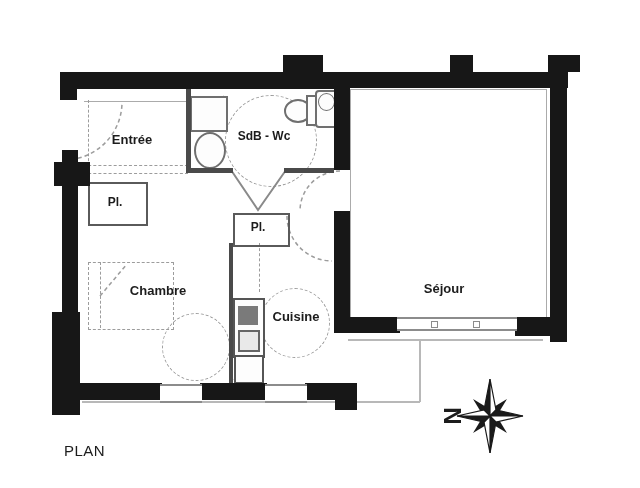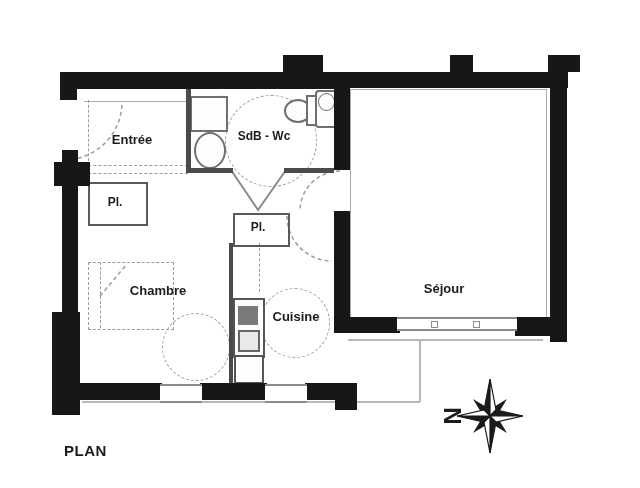--- a/index.html
+++ b/index.html
@@ -19,21 +19,21 @@
   .dash-circle{position:absolute;border:1.5px dashed var(--dashed);border-radius:50%;z-index:8;}
   .dash-rect{position:absolute;border:1.5px dashed var(--dashed);z-index:8;}
   .dash-vline{position:absolute;border-left:1.5px dashed var(--dashed);z-index:8;width:0;}
   .dash-hline{position:absolute;border-top:1.5px dashed var(--dashed);z-index:8;height:0;}
   .window{position:absolute;background:#fff;border-top:2px solid var(--window-frame);
           border-bottom:2px solid var(--window-frame);z-index:32;}
   .wtick{position:absolute;border:1px solid var(--window-frame);background:#fff;z-index:33;}
   .room-label{position:absolute;transform:translate(-50%,-50%);color:var(--text);
               font-weight:bold;font-size:13px;white-space:nowrap;z-index:40;}
   .small-label{font-size:12px;}
-  #title-label{position:absolute;left:64px;top:442px;font-weight:bold;font-size:15px;
+  #title-label{position:absolute;left:64px;top:442px;font-weight:normal;font-size:15px;
                letter-spacing:0.5px;color:var(--text);z-index:40;}
   #overlay{position:absolute;left:0;top:0;z-index:12;pointer-events:none;}
   #compass{position:absolute;left:450px;top:372px;z-index:40;}
   #north-label{position:absolute;left:439px;top:403px;width:26px;height:26px;line-height:26px;
                text-align:center;font-weight:bold;font-size:24px;color:var(--text);
                transform:rotate(90deg);z-index:40;}
   .hob{position:absolute;background:#7a7a7a;z-index:16;}
   .oven{position:absolute;border:2px solid #666;background:#e9e9e9;z-index:16;}
 </style>
 </head>

